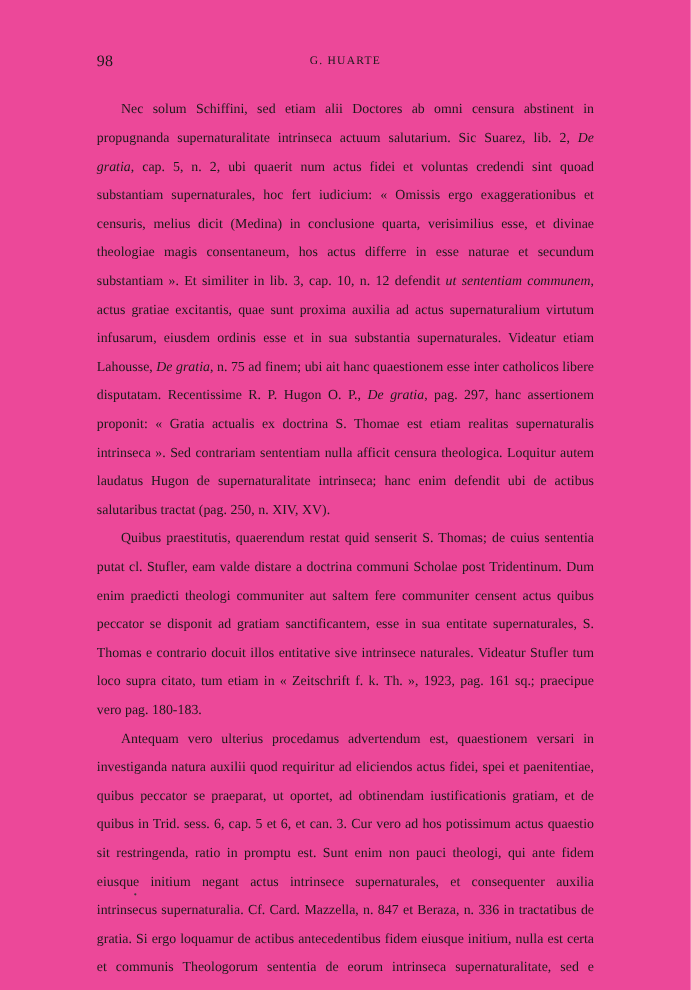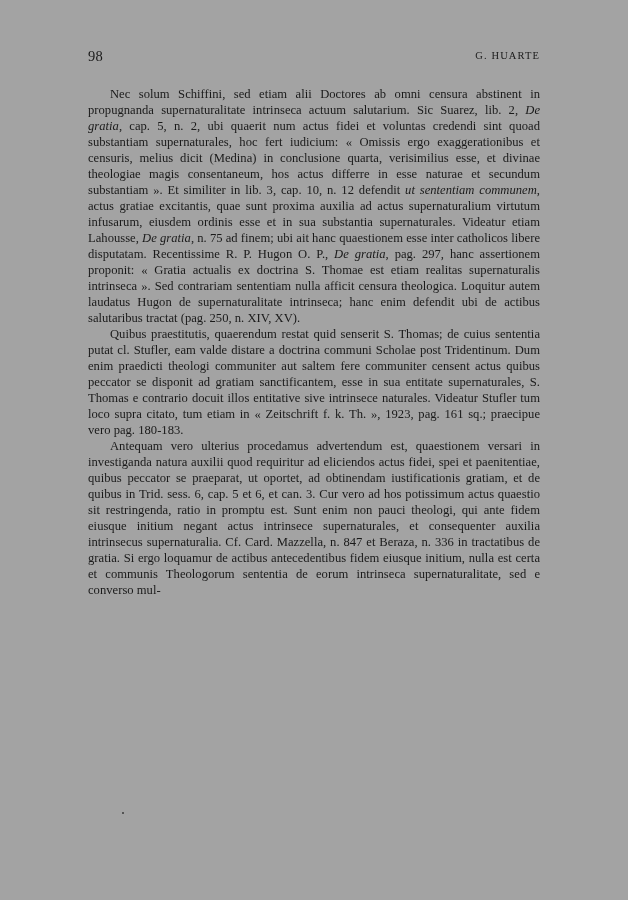--- a/index.html
+++ b/index.html
@@ -11,57 +11,57 @@
     height: 900px;
     background: #ffffff;
     font-family: "Liberation Serif", serif;
     color: #1a1a1a;
     overflow: hidden;
   }
   .page {
     position: relative;
     width: 628px;
     height: 900px;
-    background: #a3a3a3;
+    background: #ec4899;
   }
   .header {
     position: absolute;
     top: 48px;
     left: 88px;
     width: 452px;
     height: 16px;
   }
   .folio {
     position: absolute;
     left: 0;
     top: 0;
     font-size: 14.5px;
     letter-spacing: 0.2px;
   }
   .running-title {
     position: absolute;
     left: 0;
     top: 2px;
     width: 452px;
-    text-align: right;
+    text-align: center;
     font-size: 10.5px;
     letter-spacing: 1.1px;
   }
   .body {
     position: absolute;
     top: 86px;
     left: 88px;
     width: 452px;
   }
   p.para {
     margin: 0;
     text-align: justify;
     text-justify: inter-word;
     font-size: 12.6px;
-    line-height: 16px;
+    line-height: 26px;
     letter-spacing: 0.02px;
     text-indent: 22px;
     hyphens: manual;
   }
   p.para + p.para {
     margin-top: 0px;
   }
   .it { font-style: italic; }
   .dot {
     position: absolute;

